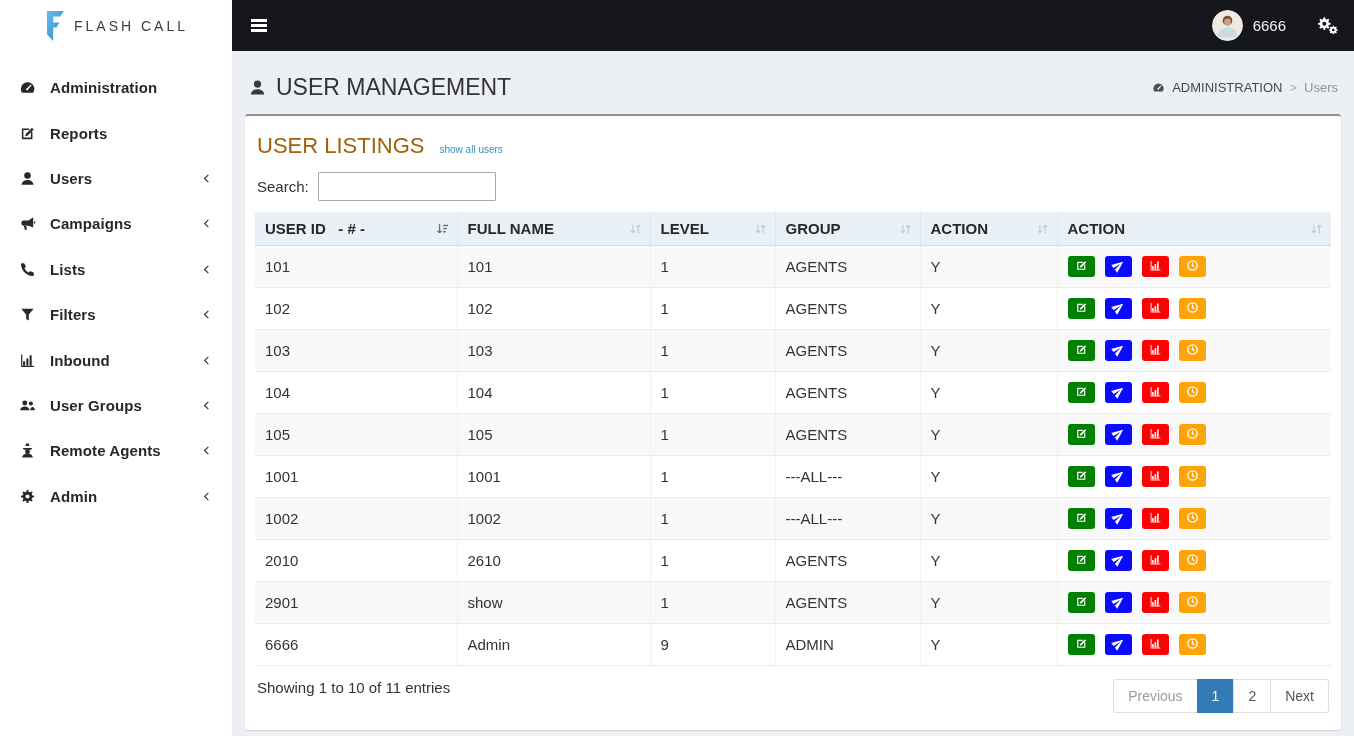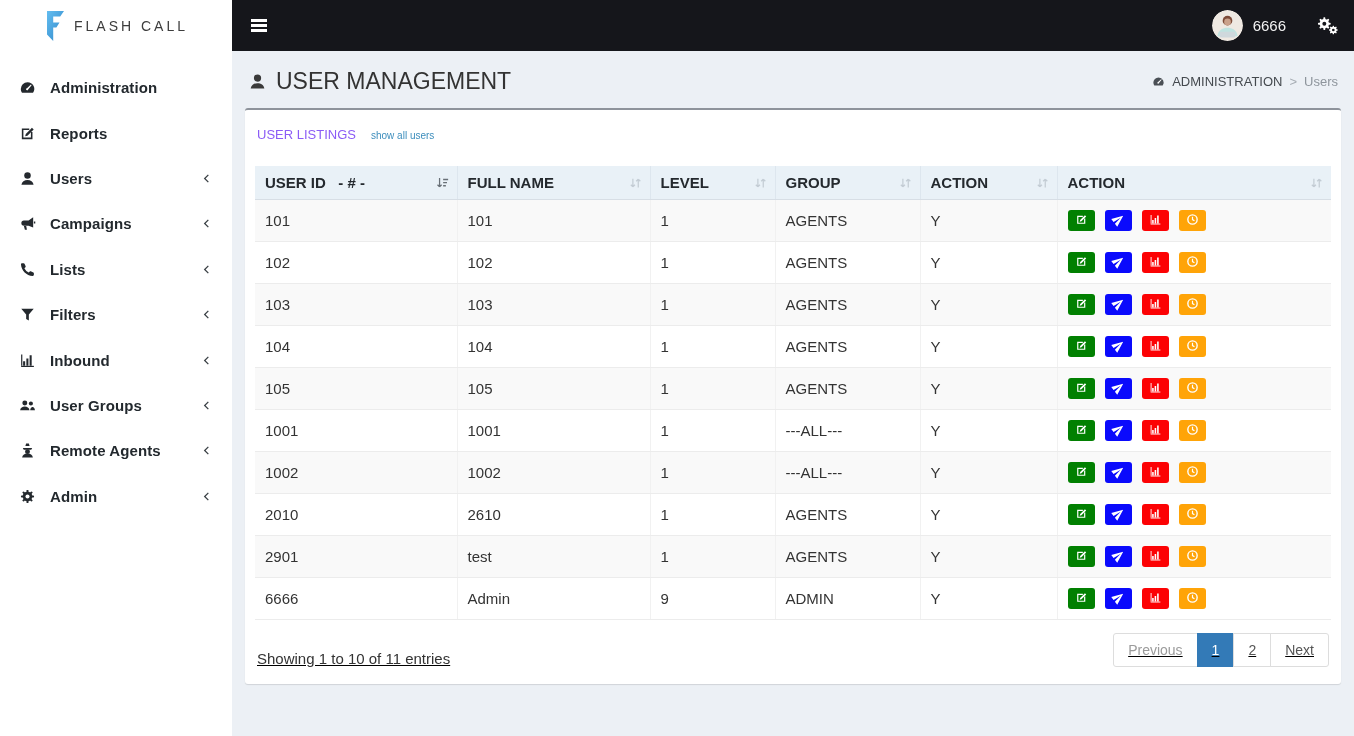--- a/index.html
+++ b/index.html
@@ -30,38 +30,38 @@
   .layout { display:flex; height:685px; }
   .sidebar { width:232px; background:#fff; padding-top:14px; }
   .menu { list-style:none; margin:0; padding:0; }
   .menu li { display:flex; align-items:center; height:45.4px; padding:0 20px 0 17px; cursor:pointer; }
   .menu .m-icon { width:20px; margin-right:13px; color:#24292e; display:flex; justify-content:center; }
   .menu .m-icon svg { width:17px; height:17px; }
   .menu .m-label { font-size:15px; font-weight:700; color:#23292e; letter-spacing:.1px; }
   .menu .m-chev { margin-left:auto; color:#3a4045; display:flex; }
   .menu .m-chev svg { width:11px; height:11px; }
   
-  .content { flex:1; padding:2px 13px; }
+  .content { flex:1; padding:8px 13px; }
   .content-header { display:flex; justify-content:space-between; align-items:center; padding:15px 3px 13px; }
   .page-title { display:flex; align-items:center; gap:9px; font-size:23px; color:#333; }
   .page-title .t-icon { display:flex; color:#3a3a3a; }
   .page-title .t-icon svg { width:19px; height:19px; }
   .breadcrumb { display:flex; align-items:center; gap:7px; font-size:13px; }
   .breadcrumb .b-icon { display:flex; color:#4a4f55; }
   .breadcrumb .b-icon svg { width:13px; height:13px; }
   .crumb-section { color:#44494e; cursor:pointer; }
   .crumb-sep { color:#a7adb4; }
   .crumb-current { color:#8e959c; }
   
   .box {
     background:#fff; border-top:2px solid #8e939b; border-radius:3px;
     box-shadow:0 1px 1px rgba(0,0,0,.12); padding:10px 10px 12px;
   }
   .box-heading { display:flex; align-items:baseline; gap:15px; padding:7px 2px 0; }
-  .box-title { font-size:13px; color:#8b5cf6; }
+  .box-title { font-size:22px; color:#a16207; }
   .box-link { font-size:10px; color:#3c8dbc; text-decoration:none; cursor:pointer; }
   .controls { display:flex; justify-content:space-between; align-items:center; margin:13px 2px 11px; }
   .show-ctl, .search-ctl { display:flex; align-items:center; gap:9px; font-size:15px; color:#333; }
   .len-select {
     width:72px; height:30px; border:1px solid #8f8f8f; background:#fff;
     font-size:13px; color:#222; padding:2px 22px 2px 14px;
     appearance:none; -webkit-appearance:none; border-radius:1px;
   }
   .select-wrap { position:relative; display:inline-flex; }
   .select-wrap::after {
@@ -98,21 +98,21 @@
   table.users tbody tr:nth-child(odd) { background:#f9f9f9; }
   td.actions { padding:8px 10px; }
   .act-btn {
     display:inline-flex; align-items:center; justify-content:center;
     width:27px; height:21px; border-radius:3px; margin-right:10px;
     color:#fff; cursor:pointer; border:none; vertical-align:middle;
   }
   .act-btn svg { width:13px; height:13px; }
   .ic-paper-plane svg { transform:rotate(-38deg); }
   
-  .box-footer { display:flex; justify-content:space-between; align-items:flex-end; margin:13px 2px 5px;text-decoration:underline; }
+  .box-footer { display:flex; justify-content:space-between; align-items:flex-start; margin:13px 2px 5px; }
   .table-info { font-size:15px; color:#333; }
   .pagination { display:flex;margin-left:47px; }
   .page-btn {
     font-size:14px; padding:8px 14px; border:1px solid #ddd; margin-left:-1px;
     color:#555; background:#fff; cursor:pointer; font-family:inherit;
   }
   .page-btn:first-child { border-radius:3px 0 0 3px; margin-left:0; }
   .page-btn:last-child  { border-radius:0 3px 3px 0; }
   .page-btn.disabled { color:#9b9b9b; }
   .page-btn.active { background:#337ab7; border-color:#337ab7; color:#fff; }
@@ -344,20 +344,24 @@
       </div>
     </div>
 
     <div class="box">
       <div class="box-heading">
         <span class="box-title">USER LISTINGS</span>
         <a class="box-link">show all users</a>
       </div>
 
       <div class="controls">
+        <div class="search-ctl">
+          <span>Search:</span>
+          <input class="search-input" type="text" value="" style="">
+        </div>
       </div>
 
       <table class="users">
         <thead>
             <tr>
               <th><span>USER ID&nbsp;&nbsp;&nbsp;- # -</span><span class="sort-ic sort-asc">
                   <svg viewBox="0 0 24 24">
                     <path d="M7.3 4v14M7.3 18L4 14.7M7.3 18l3.3-3.3" fill="none" stroke="currentColor" stroke-width="2"></path>
                     <path fill="currentColor" d="M13 5.2h8v2.3h-8zm0 5h6.2v2.3H13zm0 5h4.4v2.3H13z"></path>
                   </svg>
@@ -614,21 +618,21 @@
                     </svg></span>
                 </button><button class="act-btn" style="background:#ffa408">
                   <span class="icon ic-clock "><svg viewBox="0 0 24 24">
                       <circle cx="12" cy="12" r="8.6" fill="none" stroke="currentColor" stroke-width="2.6"></circle>
                       <path d="M12 7v5.2l3.6 2.1" fill="none" stroke="currentColor" stroke-width="2.2"></path>
                     </svg></span>
                 </button></td>
             </tr>
             <tr>
               <td>2901</td>
-              <td>test</td>
+              <td>show</td>
               <td>1</td>
               <td>AGENTS</td>
               <td>Y</td>
               <td class="actions"><button class="act-btn" style="background:#018001">
                   <span class="icon ic-pencil-square "><svg viewBox="0 0 24 24">
                       <path fill="currentColor" d="M4 5h10.5v2.2H6.2v10.6h10.6V10H19v10H4z"></path>
                       <path fill="currentColor" d="M9.6 12.8L18.3 4l2.4 2.4-8.8 8.7-3.2.9z"></path>
                     </svg></span>
                 </button><button class="act-btn" style="background:#0a0afc">
                   <span class="icon ic-paper-plane "><svg viewBox="0 0 24 24">

